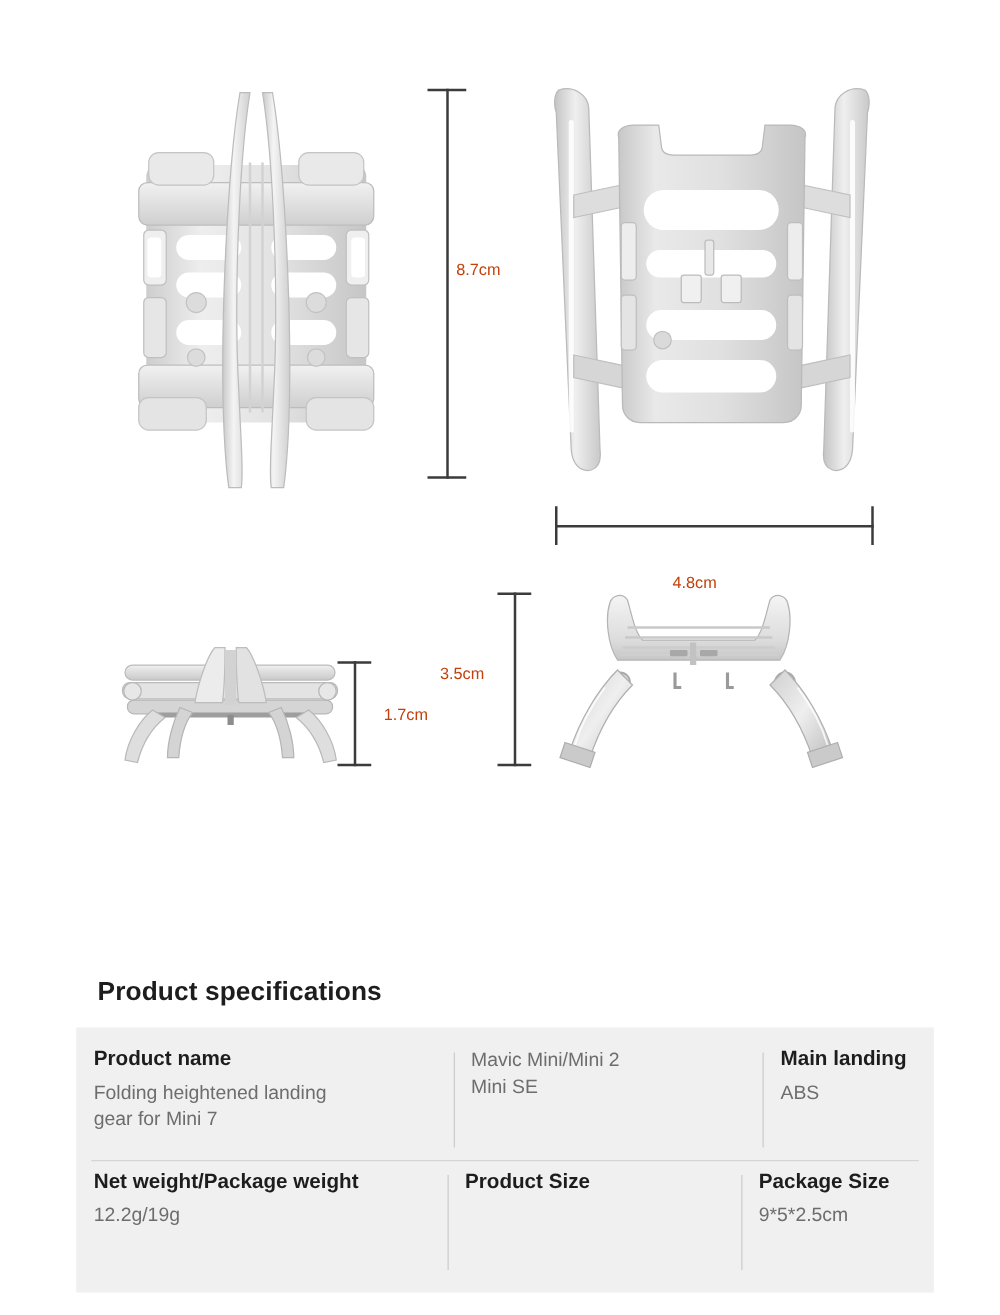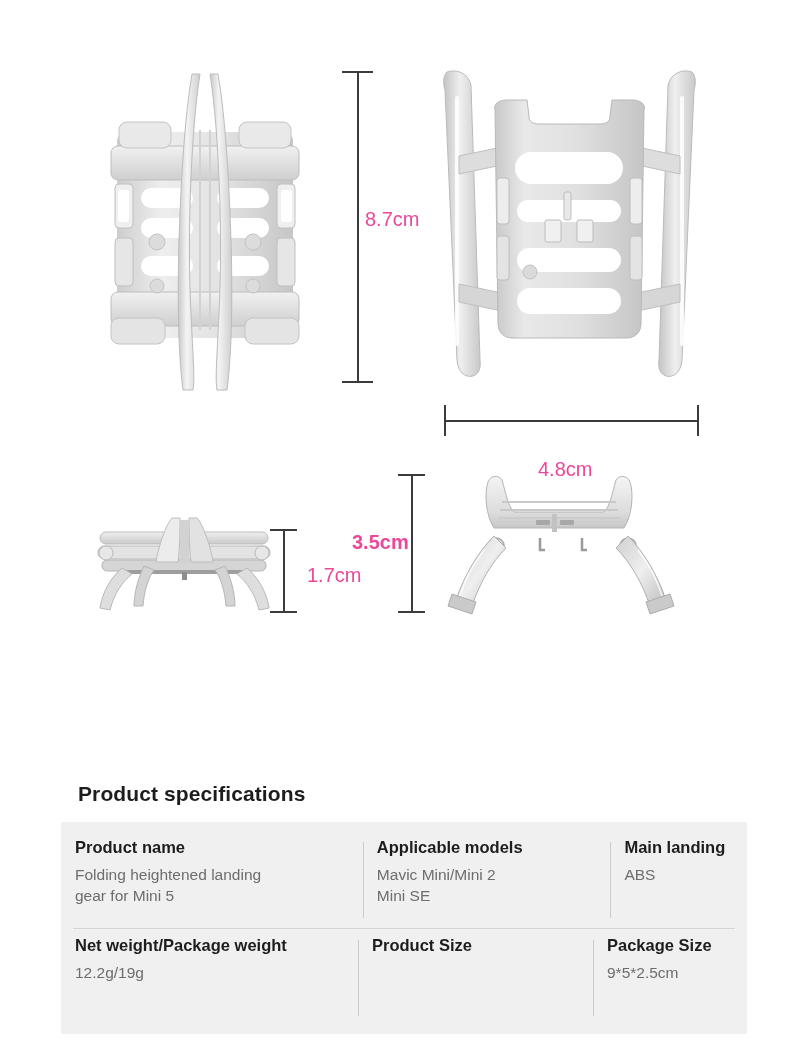--- a/index.html
+++ b/index.html
@@ -14,22 +14,22 @@
   }
 
   
   #product-area { position: absolute; left: 0; top: 0; width: 800px; height: 760px; }
 
   .fig { position: absolute; }
 
   
   .dim-label {
     position: absolute;
-    font-size: 20px;
-    color: #ec4899;
+    font-size: 13px;
+    color: #c2410c;
     white-space: nowrap;
     font-family: "Liberation Sans", sans-serif;
   }
   .dim-v { position: absolute; width: 2px; background: #3b3b3b; }
   .dim-h { position: absolute; height: 2px; background: #3b3b3b; }
   .cap-h { position: absolute; height: 2px; background: #3b3b3b; }
   .cap-v { position: absolute; width: 2px; background: #3b3b3b; }
 
   
   #spec-section { position: absolute; left: 0; top: 762px; width: 660px; height: 292px; }
@@ -266,40 +266,39 @@
     <div class="cap-h" style="left:270px; top:529px; width:27px;"></div>
     <div class="dim-v" style="left:283px; top:529px; height:84px;"></div>
     <div class="cap-h" style="left:270px; top:611px; width:27px;"></div>
     <div class="dim-label" style="left:291px; top:564px;margin-left:16px;">1.7cm</div>
   </div>
 
   <div>
     <div class="cap-h" style="left:398px; top:474px; width:27px;"></div>
     <div class="dim-v" style="left:411px; top:474px; height:139px;"></div>
     <div class="cap-h" style="left:398px; top:611px; width:27px;"></div>
-    <div class="dim-label" style="left:352px; top:531px;font-weight:bold;">3.5cm</div>
+    <div class="dim-label" style="left:352px; top:531px;">3.5cm</div>
   </div>
 
 </div>
 
 <div id="spec-section">
 
   <div id="spec-heading">Product specifications</div>
 
   <div id="spec-panel">
 
     <div class="spec-row spec-row-1">
       <div class="spec-cell c1">
         <div class="spec-key">Product name</div>
         <div class="spec-val">Folding heightened landing
-gear for Mini 5</div>
+gear for Mini 7</div>
       </div>
       <div class="spec-cell c2">
         <div class="col-sep"></div>
-        <div class="spec-key">Applicable models</div>
         <div class="spec-val">Mavic Mini/Mini 2
 Mini SE</div>
       </div>
       <div class="spec-cell c3">
         <div class="col-sep"></div>
         <div class="spec-key">Main landing</div>
         <div class="spec-val">ABS</div>
       </div>
     </div>
 

